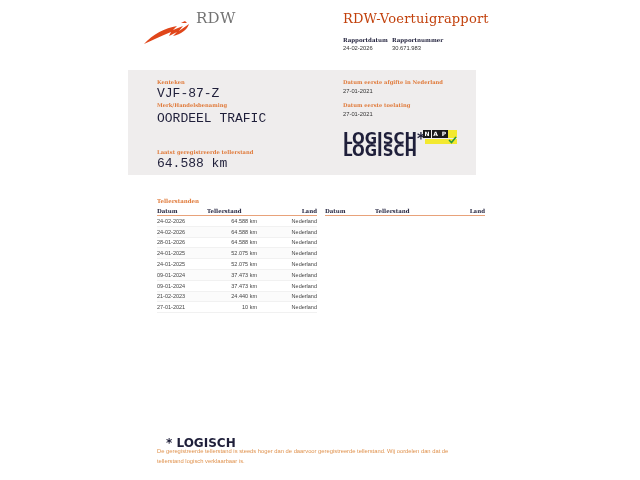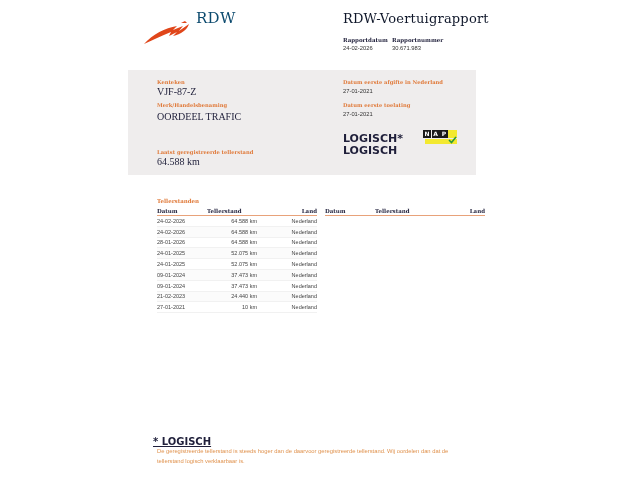--- a/index.html
+++ b/index.html
@@ -3,46 +3,46 @@
 <meta charset="utf-8">
 <style>
   html, body { margin:0; padding:0; }
   body {
     width:640px; height:480px; background:#ffffff; position:relative; overflow:hidden;
     font-family:"Liberation Sans", sans-serif; color:#1f1f3a;
   }
   .abs { position:absolute; }
   
   .logo-icon { left:143px; top:20px; width:48px; height:26px; }
-  .brand { left:196px; top:9px; font-family:"DejaVu Serif", serif; font-size:15px; color:#0c4a6e; letter-spacing:0.3px; }
-  .report-title { left:343px; top:11px; font-family:"DejaVu Serif", serif; font-size:13px; color:#0f172a; letter-spacing:0.2px; }
+  .brand { left:196px; top:9px; font-family:"DejaVu Serif", serif; font-size:15px; color:#737373; letter-spacing:0.3px; }
+  .report-title { left:343px; top:11px; font-family:"DejaVu Serif", serif; font-size:13px; color:#c2410c; letter-spacing:0.2px; }
   .meta-label { font-family:"DejaVu Serif", serif; font-weight:bold; font-size:5.5px; color:#1f1f3a; }
   .meta-value { font-size:5.8px; color:#333; }
   
   .panel { left:128px; top:70px; width:348px; height:105px; background:#efeded; }
   .lbl { font-family:"DejaVu Serif", serif; font-weight:bold; font-size:5.2px; color:#e07a3a; }
-  .big { font-family:Liberation Serif, serif; font-size:10px; color:#1f1f3a; }
+  .big { font-family:Liberation Mono, monospace; font-size:13px; color:#1f1f3a; }
   .small-val { font-size:5.8px; color:#333; }
-  .verdict { font-family:"DejaVu Sans", sans-serif; font-weight:bold; font-size:11px; color:#1f1f3a; line-height:12px; }
+  .verdict { font-family:"DejaVu Sans", sans-serif; font-weight:bold; font-size:15px; color:#1f1f3a; line-height:12px; }
   .nap { left:423px; top:130px; width:34px; height:15px; }
   .nap .box { position:absolute; top:0; width:8px; height:8px; background:#1a1a1a; color:#fff; font-family:"DejaVu Sans", sans-serif; font-weight:bold; font-size:6px; line-height:8px; text-align:center; }
   .nap .check { position:absolute; left:25px; top:0; width:9px; height:8px; background:#f3e930; }
   .nap .bar { position:absolute; left:2px; top:9px; width:32px; height:5px; background:#f3e930; }
   
   .section-title { left:157px; top:198px; font-family:"DejaVu Serif", serif; font-weight:bold; font-size:5.5px; color:#e07a3a; }
   table.km { position:absolute; border-collapse:collapse; font-size:5.5px; color:#444; }
   table.km th { font-family:"DejaVu Serif", serif; font-weight:bold; color:#1f1f3a; font-size:5.5px; padding:0; height:8px; text-align:left; border-bottom:1px solid #e8a27a; }
   table.km td { padding:0; height:9.8px; border-bottom:1px solid #f1f1f1; }
   table.km tr:nth-child(even) td { background:#fbfbfb; }
   .c1 { width:48px; }
   .c2 { width:50px; text-align:right; }
   .c3 { width:60px; text-align:right; }
   table.km th.c2 { text-align:left; padding-left:2px; }
   
-  .fn-title { left:153px; top:436px; font-family:"DejaVu Sans", sans-serif; font-weight:bold; font-size:10px; color:#1f1f3a;text-decoration:underline; }
+  .fn-title { left:166px; top:436px; font-family:"DejaVu Sans", sans-serif; font-weight:bold; font-size:12px; color:#1f1f3a; }
   .fn-text { left:157px; top:447px; width:310px; font-size:5.8px; line-height:9.5px; color:#e0934f; }
 </style>
 </head>
 <body>
 
 <div class="abs logo-icon">
   <svg width="48" height="26" viewBox="0 0 48 26">
     <path d="M1 24 C10 14 22 8 34 6 L30 10 L40 6 L36 11 L46 4 C44 10 38 14 30 16 L34 12 L26 16 L28 12 C18 16 10 20 1 24 Z" fill="#e0461a"></path>
     <path d="M38 3 L42 1 L44 3 Z" fill="#e0461a"></path>
   </svg>

